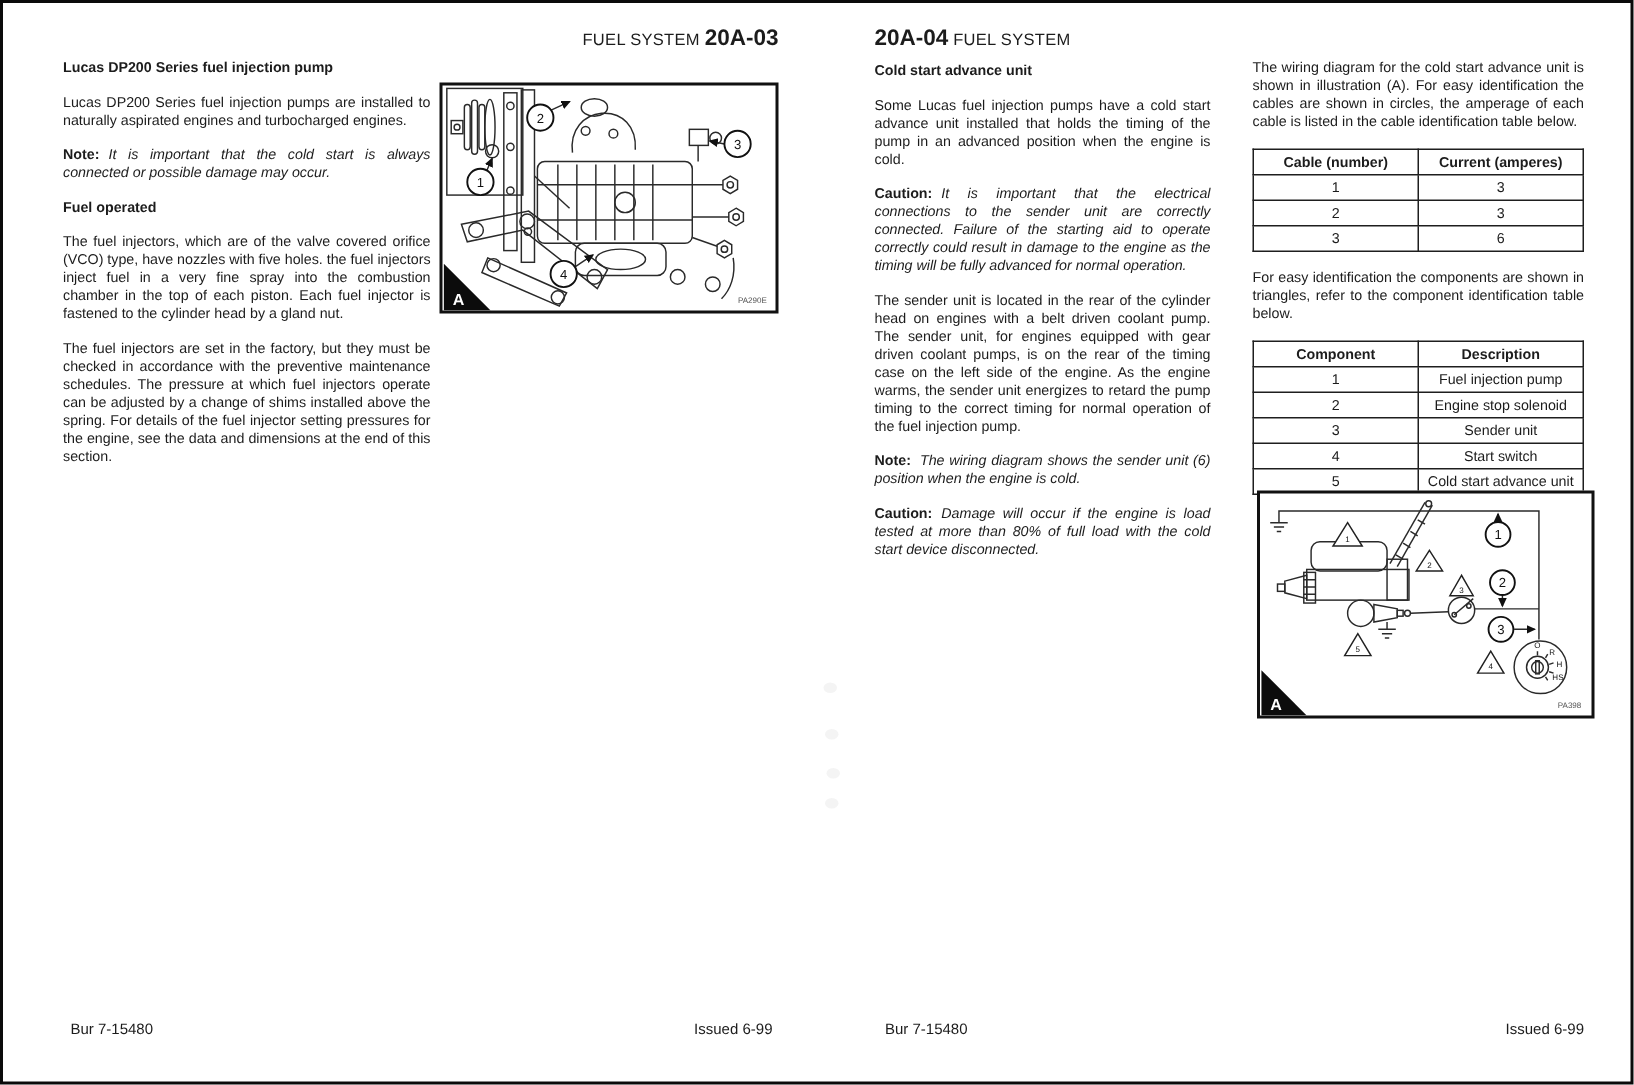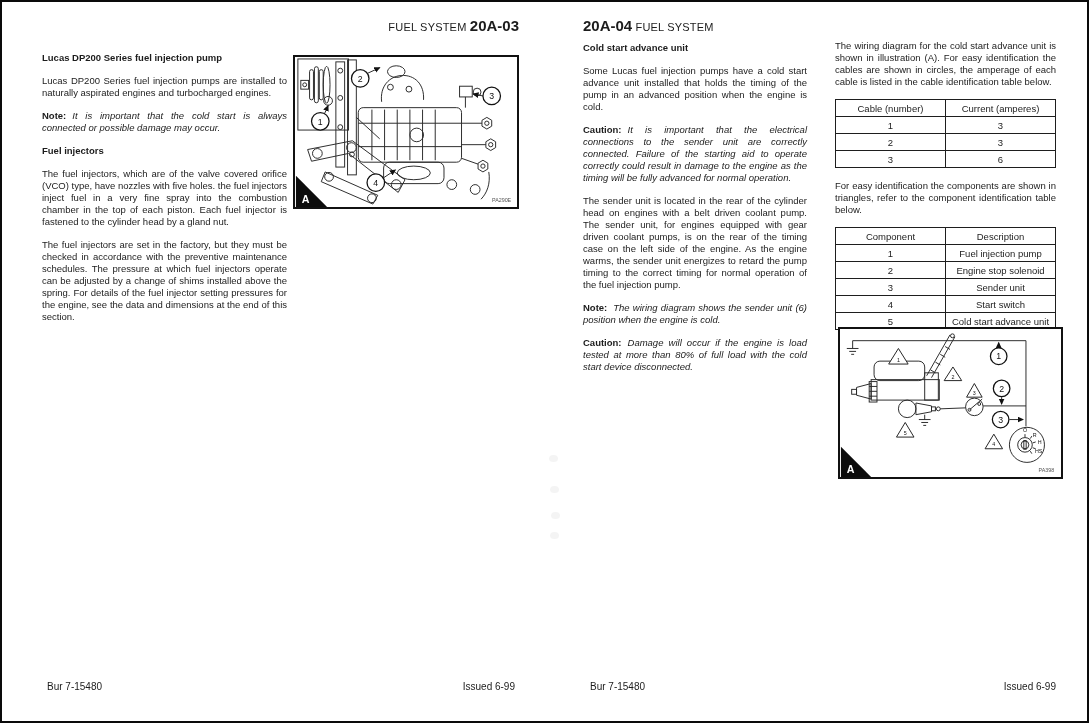--- a/index.html
+++ b/index.html
@@ -16,21 +16,21 @@
   .it{font-style:italic;}
   .page-header{position:absolute;top:17px;font-size:11px;letter-spacing:.2px;white-space:nowrap;}
   .page-header .code{font-size:15px;font-weight:bold;letter-spacing:0;}
   .figure{position:absolute;border:2px solid #111;background:#fff;box-sizing:border-box;}
   .figure svg{display:block;width:100%;height:100%;}
   table.idtable{border-collapse:collapse;width:100%;margin:2px 0 12px 0;table-layout:fixed;}
   table.idtable th,table.idtable td{
     border:1.2px solid #1e1e1e;font-size:9.5px;line-height:11px;
     padding:2.5px 3px;text-align:center;font-family:inherit;
   }
-  table.idtable th{font-weight:normal;}
+  table.idtable th{font-weight:bold;}
   .footer{position:absolute;top:681px;font-size:10px;white-space:nowrap;}
   .smudge{position:absolute;width:9px;height:7px;background:rgba(60,60,60,0.06);border-radius:50%;}
   svg text{font-family:"Liberation Sans","DejaVu Sans",sans-serif;fill:#111;}
   svg .lineart{stroke:#2a2a2a;stroke-width:1;fill:none;}
   svg .callout{fill:#fff;stroke:#111;stroke-width:1.3;}
   svg .ctext{font-size:9px;}
   svg .ttext{font-size:5.5px;}
   svg .code{font-size:5.5px;fill:#555;}
   svg .cornerA{fill:#0c0c0c;}
   svg .cornerAtext{fill:#fff;font-size:11px;font-weight:bold;}
@@ -38,25 +38,25 @@
 </head>
 <body>
 
 <div class="scan-border"></div>
 
 <div class="page-header" style="left:293px;width:226px;text-align:right;">
   <span>FUEL SYSTEM</span>
   <span class="code">20A-03</span>
 </div>
 
-<div class="col" style="left:42px;top:52px;width:245px;">
+<div class="col" style="left:42px;top:40px;width:245px;">
   <div class="h-bold">Lucas DP200 Series fuel injection pump</div>
   <p>Lucas DP200 Series fuel injection pumps are installed to naturally aspirated engines and turbocharged engines.</p>
   <p><span class="lbl">Note:</span><span class="it">It is important that the cold start is always connected or possible damage may occur.</span></p>
-  <div class="h-bold">Fuel injectors</div>
+  <div class="h-bold">Fuel operated</div>
   <p>The fuel injectors, which are of the valve covered orifice (VCO) type, have nozzles with five holes. the fuel injectors inject fuel in a very fine spray into the combustion chamber in the top of each piston. Each fuel injector is fastened to the cylinder head by a gland nut.</p>
   <p>The fuel injectors are set in the factory, but they must be checked in accordance with the preventive maintenance schedules. The pressure at which fuel injectors operate can be adjusted by a change of shims installed above the spring. For details of the fuel injector setting pressures for the engine, see the data and dimensions at the end of this section.</p>
 </div>
 
 <div class="figure" style="left:293px;top:55px;width:226px;height:154px;">
   <svg viewBox="0 0 226 154">
     <defs>
       <marker id="arrA" markerWidth="7" markerHeight="7" refX="5.5" refY="3" orient="auto">
         <path d="M0,0 L6.5,3 L0,6 Z" fill="#111"></path>
       </marker>

